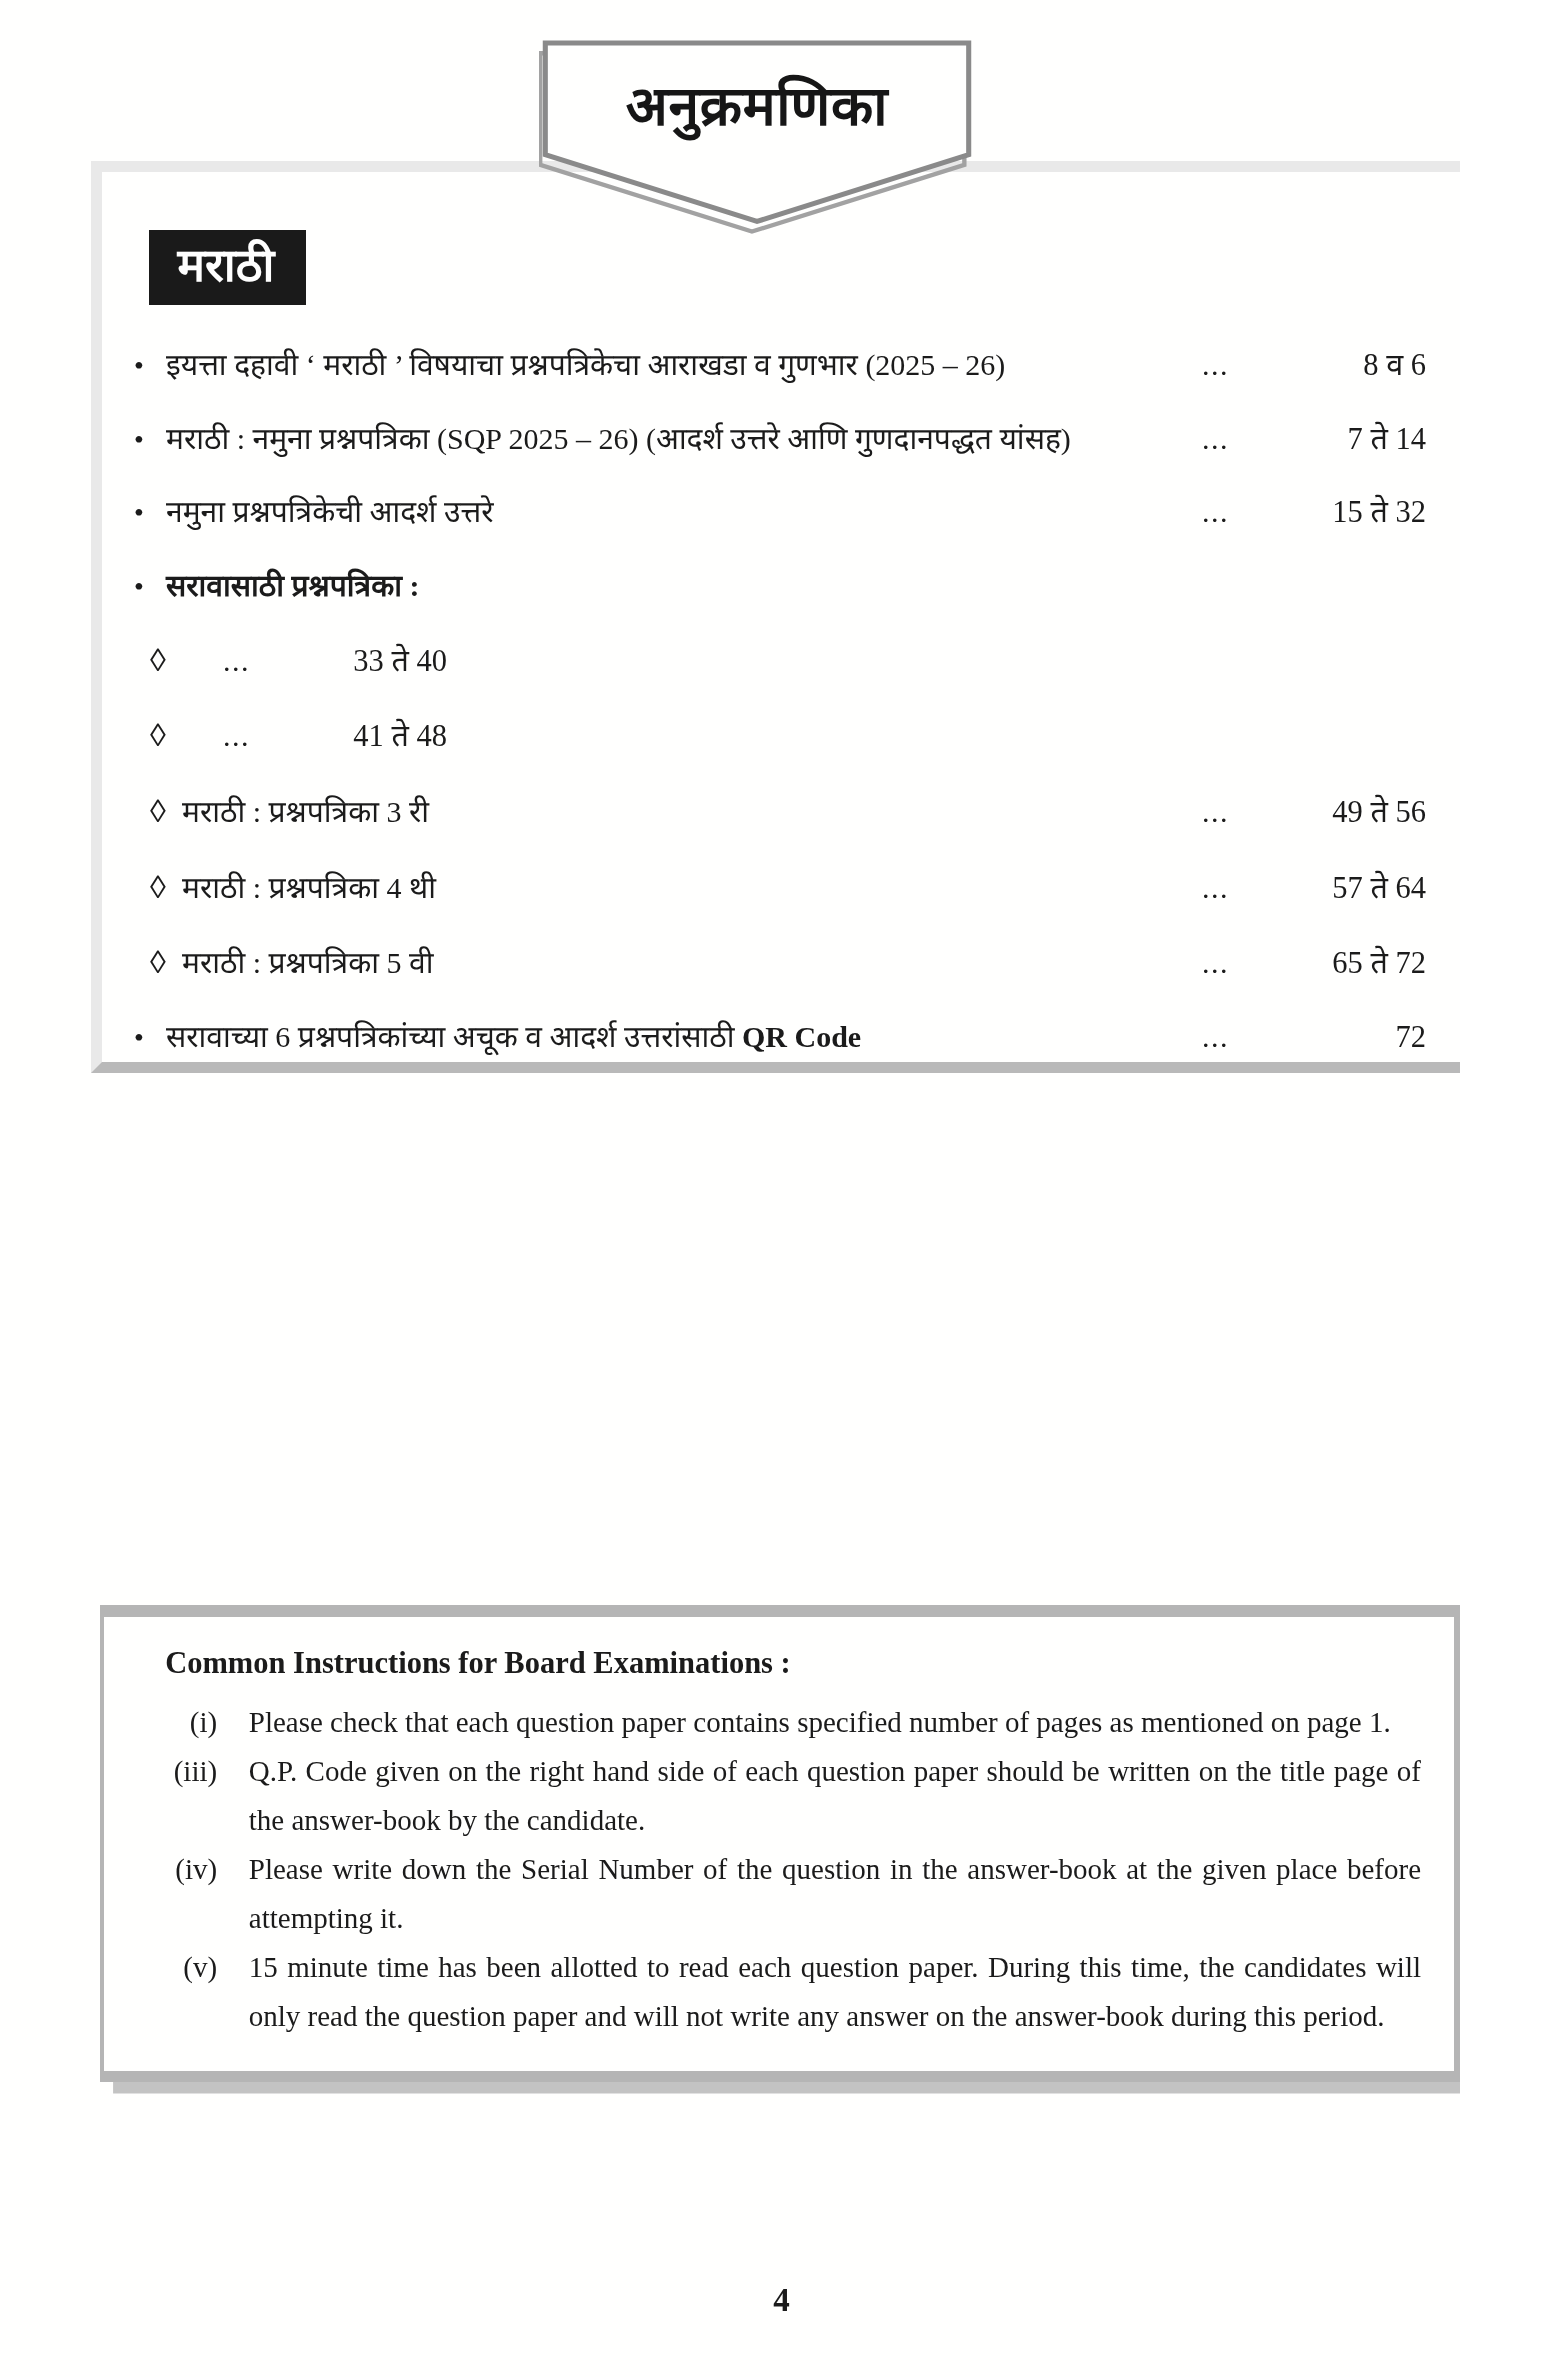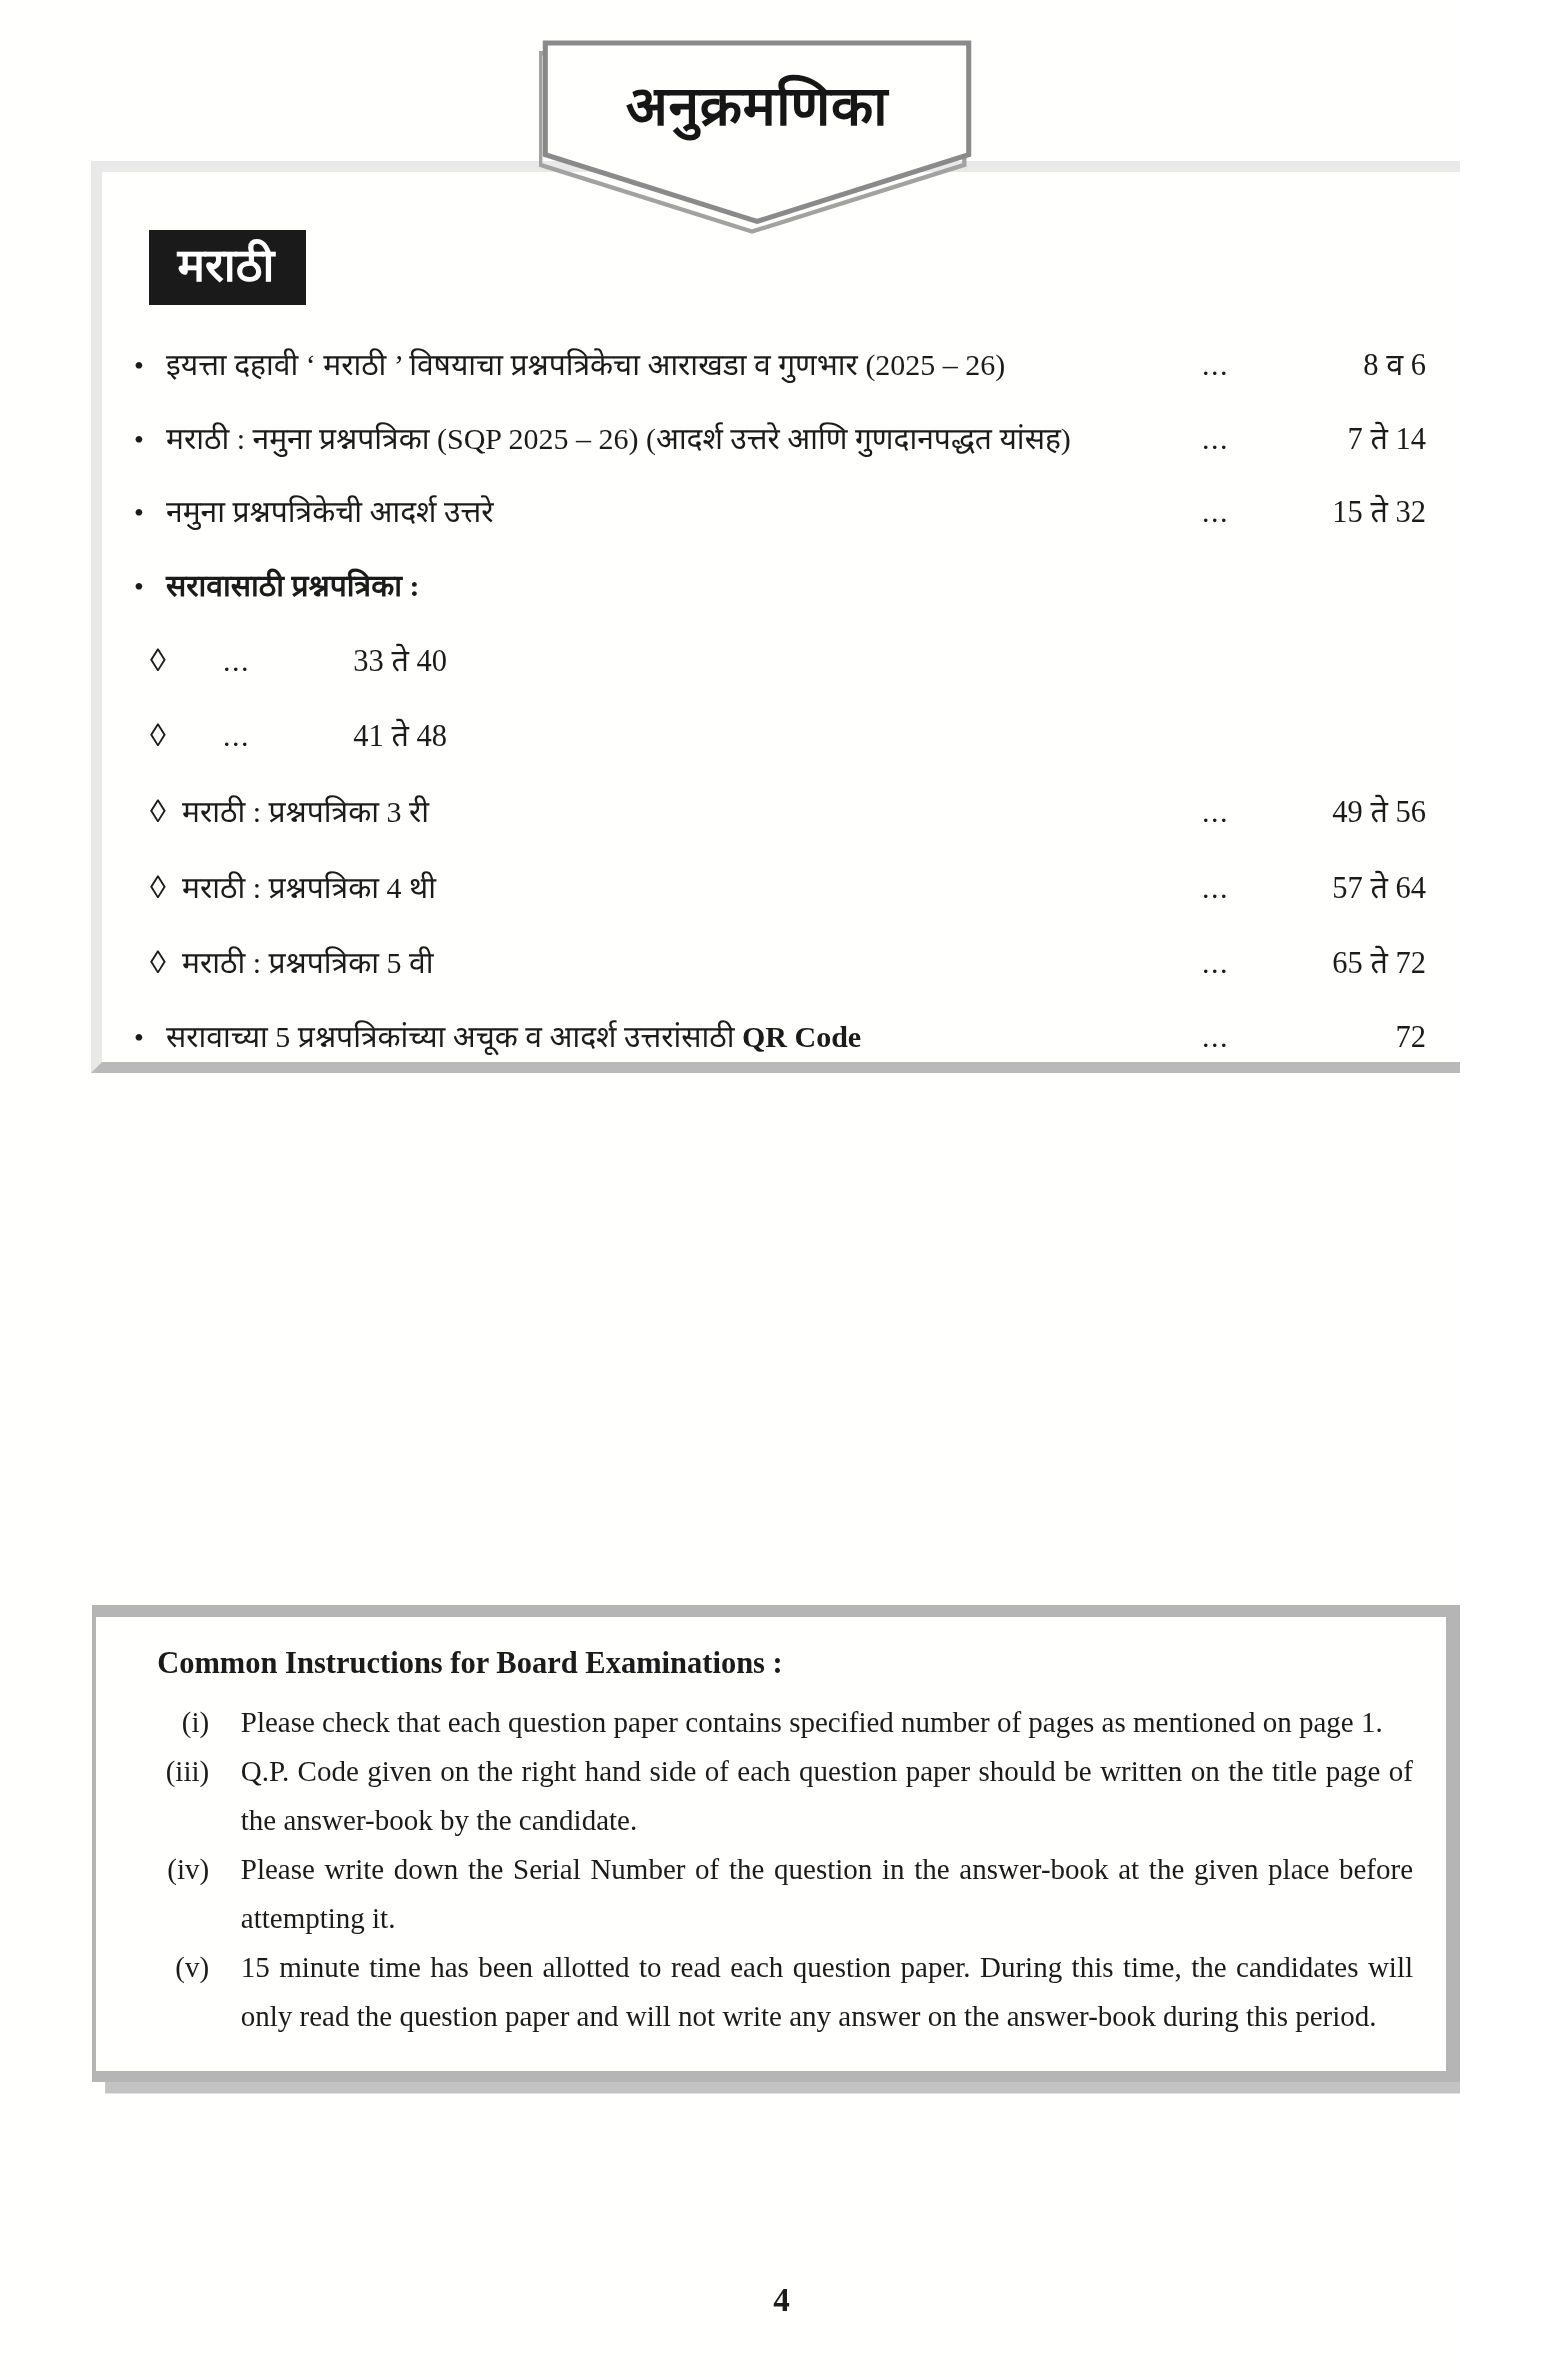--- a/index.html
+++ b/index.html
@@ -55,21 +55,21 @@
   .toc-row.sub .bullet { font-size:32px; }
   .toc-row .toc-text { flex:1; padding-right:14.5px; }
   .toc-row.bold .toc-text { font-weight:bold; }
   .toc-row .toc-text b { font-weight:bold; }
   .toc-row .dots  { width:109px; flex:none; text-align:center; letter-spacing:1.5px; }
   .toc-row .pages { width:156px; flex:none; text-align:right; font-size:30.5px; }
 
   
   .instr-box {
     position:absolute;
-    top:1605px; left:92px;
+    top:1605px; left:100px;
     width:1368px;
     box-sizing:border-box;
     background:#fffffe;
     border-style:solid;
     border-width:12.3px 14.5px 11.6px 4.4px;
     border-color:#b5b5b5;
     padding:17.4px 33px 30.5px 10.2px;
     box-shadow:11.6px 13px 0 -1.5px #c3c3c3;
   }
   .instr-title {
@@ -171,21 +171,21 @@
 
       <div class="toc-row sub">
         <span class="bullet">◊</span>
         <span class="toc-text"><span>मराठी : प्रश्नपत्रिका 5 वी</span><b></b></span>
         <span class="dots">...</span>
         <span class="pages">65 ते 72</span>
       </div>
 
       <div class="toc-row">
         <span class="bullet">•</span>
-        <span class="toc-text"><span>सरावाच्या 5 प्रश्नपत्रिकांच्या अचूक व आदर्श उत्तरांसाठी </span><b>QR Code</b></span>
+        <span class="toc-text"><span>सरावाच्या 6 प्रश्नपत्रिकांच्या अचूक व आदर्श उत्तरांसाठी </span><b>QR Code</b></span>
         <span class="dots">...</span>
         <span class="pages">72</span>
       </div>
 
     </div>
   </div>
 
   <div class="instr-box">
     <div class="instr-title">Common Instructions for Board Examinations :</div>
 

